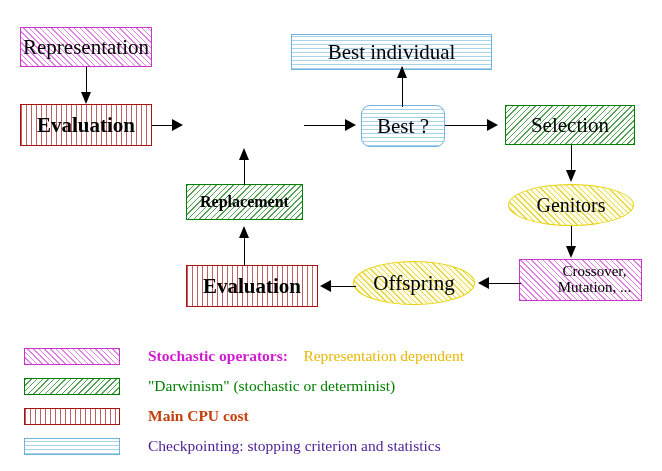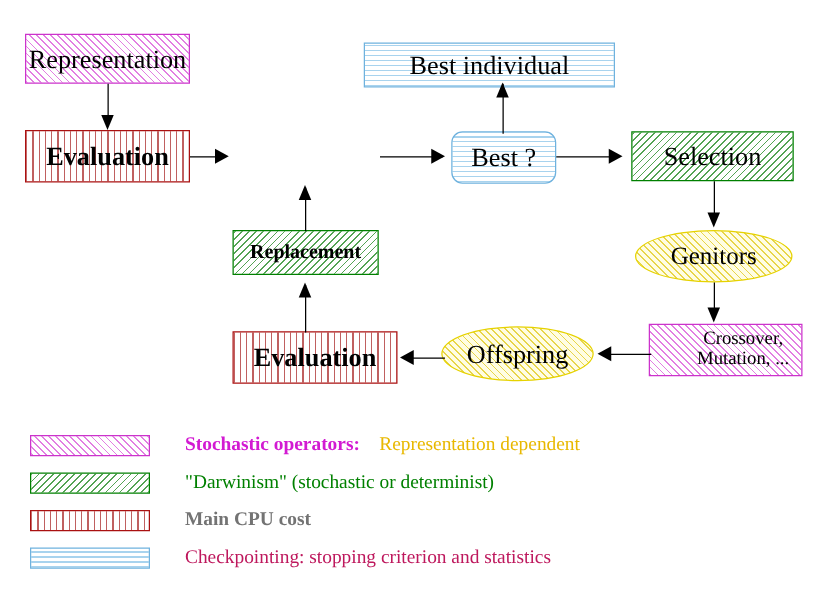--- a/index.html
+++ b/index.html
@@ -90,22 +90,22 @@
   #legend{position:absolute;left:0;top:340px;width:662px;height:120px;}
   .leg-row{position:absolute;left:24px;height:24px;display:flex;align-items:center;}
   .swatch{
     width:96px;height:17px;box-sizing:border-box;
     border-width:1px;border-style:solid;flex:none;
   }
   .leg-text{margin-left:28px;font-size:15.5px;white-space:nowrap;}
   .t-magenta{color:#d21ad2;font-weight:bold;}
   .t-gold{color:#e8b800;}
   .t-green{color:#008000;}
-  .t-red{color:#737373;font-weight:bold;}
-  .t-blue{color:#be185d;}
+  .t-red{color:#c2410c;font-weight:bold;}
+  .t-blue{color:#4c1d95;}
 </style>
 </head>
 <body>
 
 <div id="stage">
 
   <div class="node box fill-magenta" style="left:20px;top:27px;width:132px;height:40px;font-size:21px;">
     <span class="lbl">Representation</span>
   </div>
 

